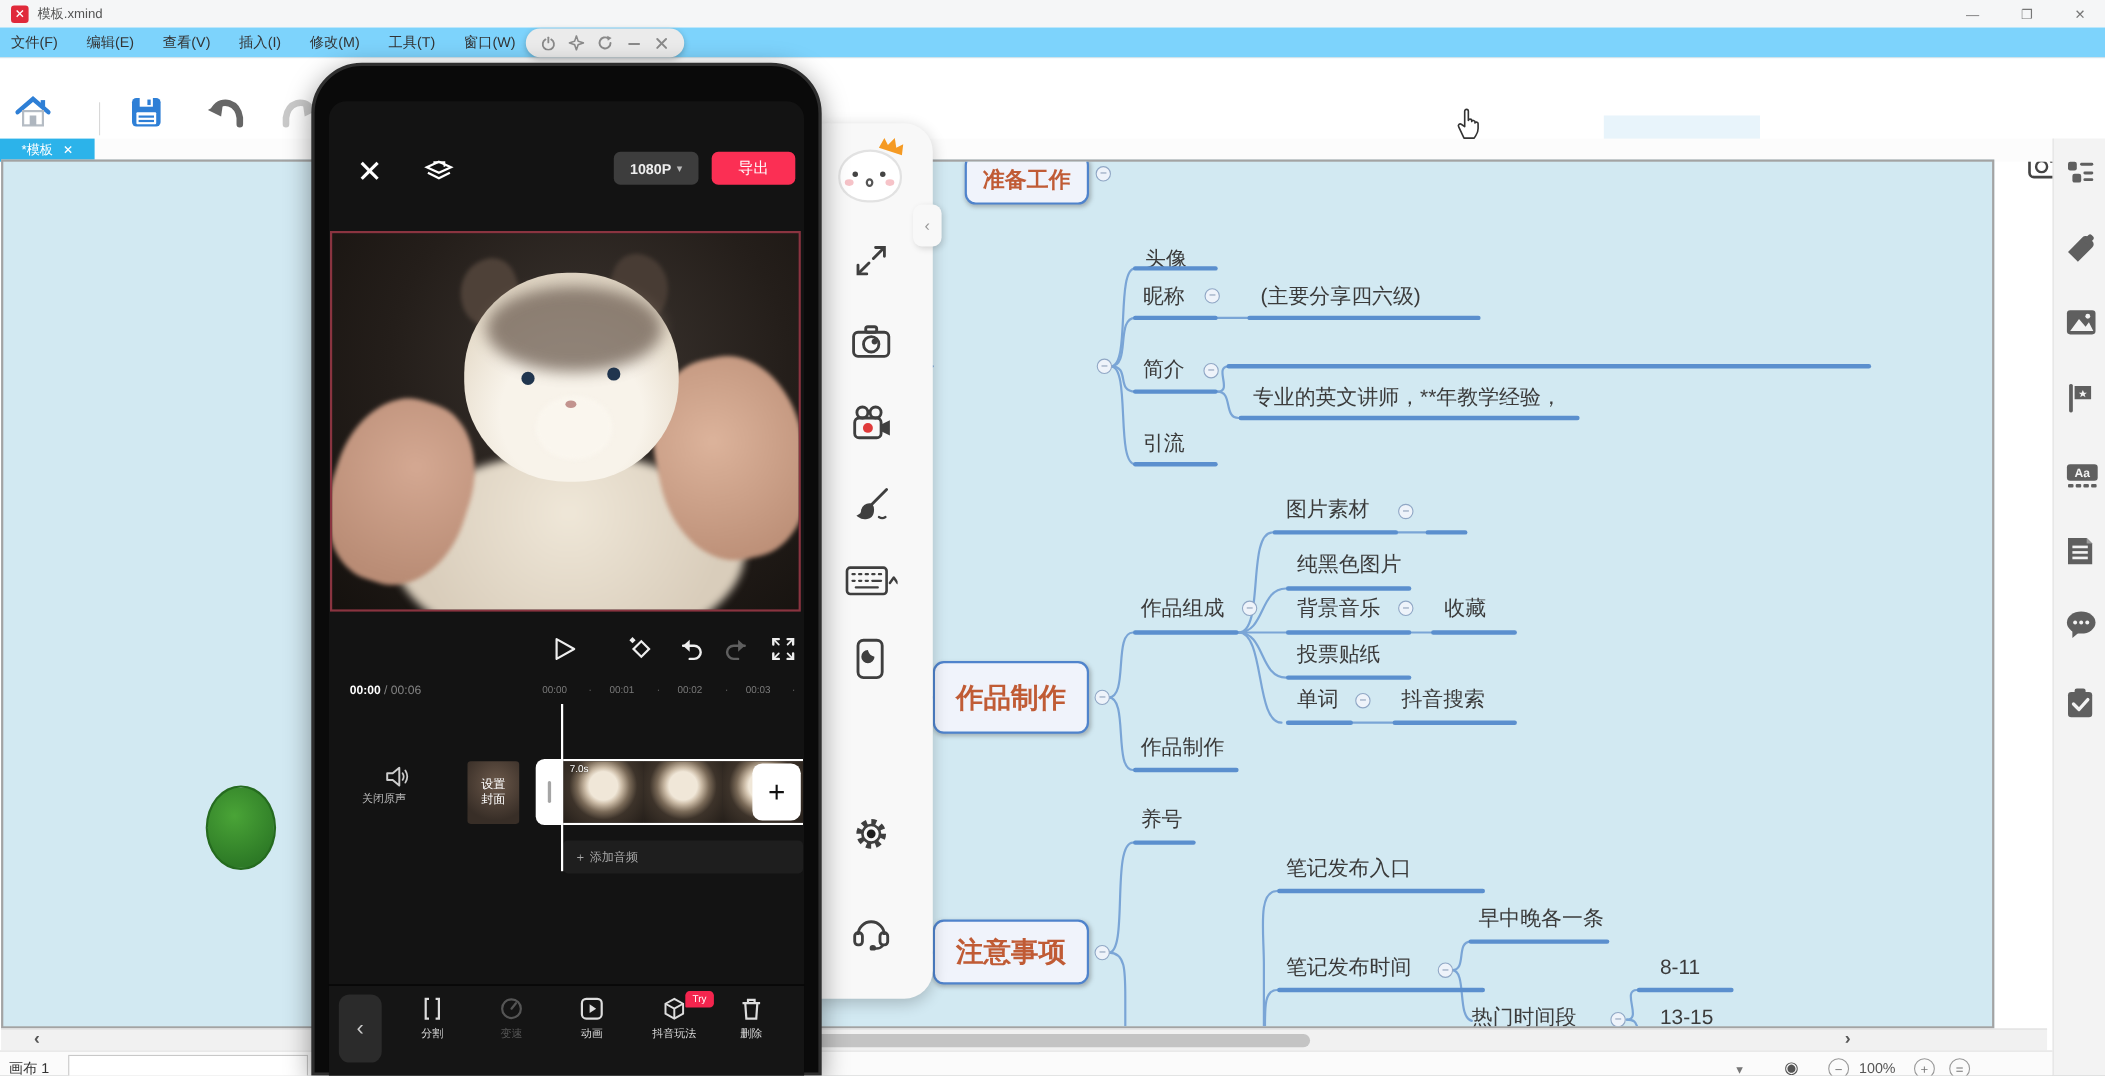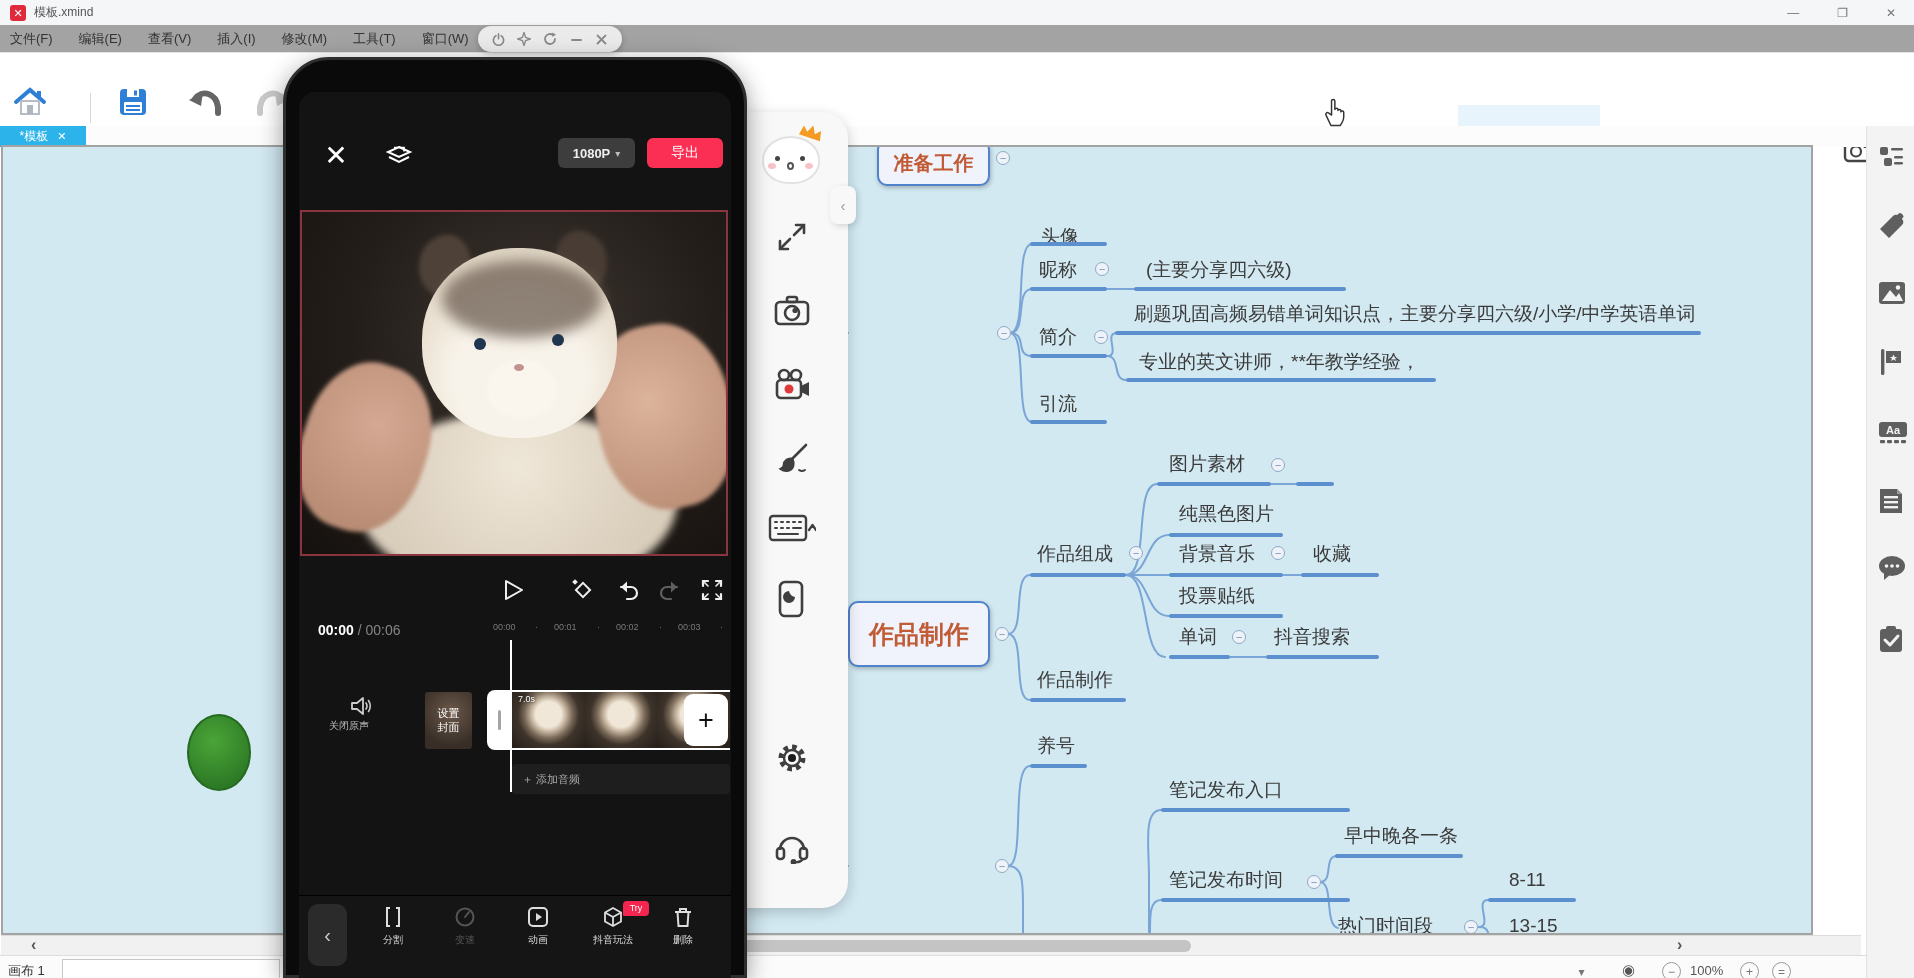--- a/index.html
+++ b/index.html
@@ -3,21 +3,21 @@
 <meta charset="utf-8">
 <style>
   html,body{margin:0;padding:0;background:#888;}
   *{box-sizing:border-box;font-family:"Liberation Sans","DejaVu Sans",sans-serif;}
   #stage{position:relative;width:1914px;height:978px;background:#fff;overflow:hidden;}
   
   #titlebar{position:absolute;left:0;top:0;width:1914px;height:25px;background:#f5f6f7;display:flex;align-items:center;}
   #xmind-logo{width:16px;height:16px;margin-left:10px;background:#e0293a;border-radius:3px;color:#fff;font-size:11px;font-weight:bold;text-align:center;line-height:16px;}
   #title-text{font-size:12px;color:#555;margin-left:8px;}
   #win-controls{position:absolute;right:8px;top:0;height:25px;display:flex;gap:38px;align-items:center;color:#777;font-size:12px;padding-right:10px;}
-  #menubar{position:absolute;left:0;top:25px;width:1914px;height:28px;background:#a3a3a3;border-bottom:1px solid #e6e6e6;display:flex;align-items:center;padding-left:10px;gap:26px;}
+  #menubar{position:absolute;left:0;top:25px;width:1914px;height:28px;background:#7dd3fc;border-bottom:1px solid #e6e6e6;display:flex;align-items:center;padding-left:10px;gap:26px;}
   #menubar span{font-size:13px;color:#333;white-space:nowrap;}
   #toolbar{position:absolute;left:0;top:53px;width:1914px;height:73px;background:#ffffff;}
   .tbicon{position:absolute;top:34px;}
   .tb-divider{position:absolute;left:90px;top:72px;width:1px;height:38px;background:#d8d8d8;}
   #tabbar{position:absolute;left:0;top:126px;width:1914px;height:21px;background:#fcfcfc;}
   #tab-active{position:absolute;left:0;top:0;width:86px;height:21px;background:#2cb3ea;color:#fff;font-size:12px;display:flex;align-items:center;justify-content:center;gap:9px;}
   
   .rec-bar{position:absolute;top:84px;width:8px;height:28px;border-radius:3px;background:#45a7e8;}
   #rec-stop{position:absolute;left:1388px;top:84px;width:34px;height:34px;border-radius:9px;background:#ea4d4d;}
   #rec-timer{position:absolute;left:1458px;top:52px;width:142px;height:64px;background:#e8f4fb;display:flex;align-items:center;justify-content:center;font-size:23px;color:#444;letter-spacing:1px;}
@@ -200,31 +200,33 @@
     </div>
     <i class="minus" style="left:993px;top:4px;">−</i>
 
     <i class="minus" style="left:994px;top:179px;">−</i>
 
     <div class="node" style="left:845px;top:454px;width:142px;height:66px;font-size:25px;">
       <span>作品制作</span>
     </div>
     <i class="minus" style="left:992px;top:480px;">−</i>
 
+    <div class="node" style="left:845px;top:689px;width:142px;height:59px;font-size:25px;">
+      <span>注意事项</span>
+    </div>
     <i class="minus" style="left:992px;top:712px;">−</i>
 
     <div class="topic" style="left:1038px;top:78px;">头像</div>
     <div class="uline" style="left:1027px;top:95px;width:77px;"></div>
     <div class="topic" style="left:1036px;top:111px;">昵称</div>
     <div class="uline" style="left:1027px;top:140px;width:77px;"></div>
     <i class="minus" style="left:1092px;top:115px;">−</i>
     <div class="topic" style="left:1143px;top:111px;">(主要分享四六级)</div>
     <div class="uline" style="left:1131px;top:140px;width:212px;"></div>
 
-    <div class="topic" style="left:1131px;top:155px;">刷题巩固高频易错单词知识点，主要分享四六级/小学/中学英语单词</div>
     <div class="uline" style="left:1112px;top:184px;width:586px;"></div>
     <div class="topic" style="left:1036px;top:178px;">简介</div>
     <div class="uline" style="left:1027px;top:207px;width:77px;"></div>
     <i class="minus" style="left:1091px;top:183px;">−</i>
     <div class="topic" style="left:1136px;top:203px;">专业的英文讲师，**年教学经验，</div>
     <div class="uline" style="left:1123px;top:231px;width:310px;"></div>
     <div class="topic" style="left:1036px;top:245px;">引流</div>
     <div class="uline" style="left:1027px;top:273px;width:77px;"></div>
 
     <div class="topic" style="left:1166px;top:305px;">图片素材</div>
@@ -522,21 +524,21 @@
           <polygon points="5,9 11,3.5 11,14.5" fill="#eee"></polygon>
         </svg>
       <svg class="pb-icon" style="left:401px;" viewBox="0 0 24 24" fill="none" stroke="#eee" stroke-width="2.2" stroke-linecap="round">
           <path d="M3 8 V3 h5"></path>
           <path d="M16 3 h5 v5"></path>
           <path d="M21 16 v5 h-5"></path>
           <path d="M8 21 H3 v-5"></path>
           <path d="M4 4 l4 4 M20 4 l-4 4 M20 20 l-4 -4 M4 20 l4 -4" stroke-width="1.6"></path>
         </svg>
 
-      <div style="position:absolute;left:19px;top:530px;font-size:14px;">
+      <div style="position:absolute;left:19px;top:530px;font-size:11px;">
         <span style="color:#fff;font-weight:bold;">00:00</span>
         <span style="color:#858585;">/ 00:06</span>
       </div>
       <div id="ruler">
         <span style="left:194px;">00:00</span>
         <span style="left:236px;">·</span>
         <span style="left:255px;">00:01</span>
         <span style="left:298px;">·</span>
         <span style="left:317px;">00:02</span>
         <span style="left:360px;">·</span>

